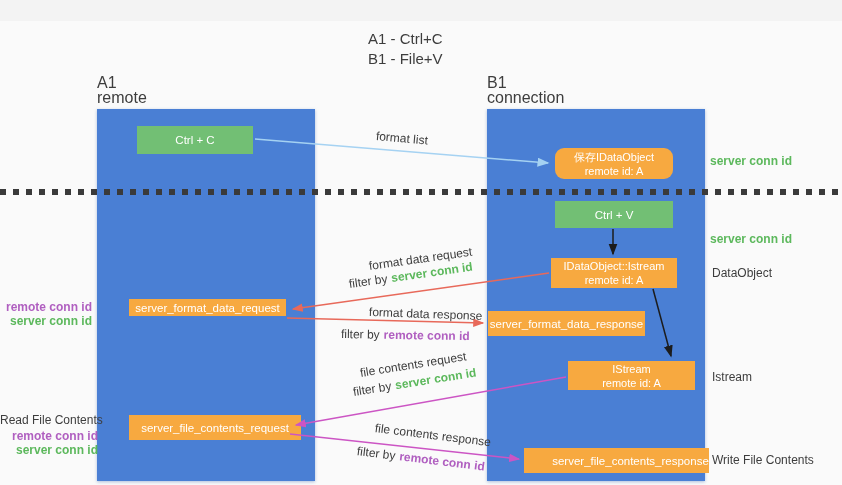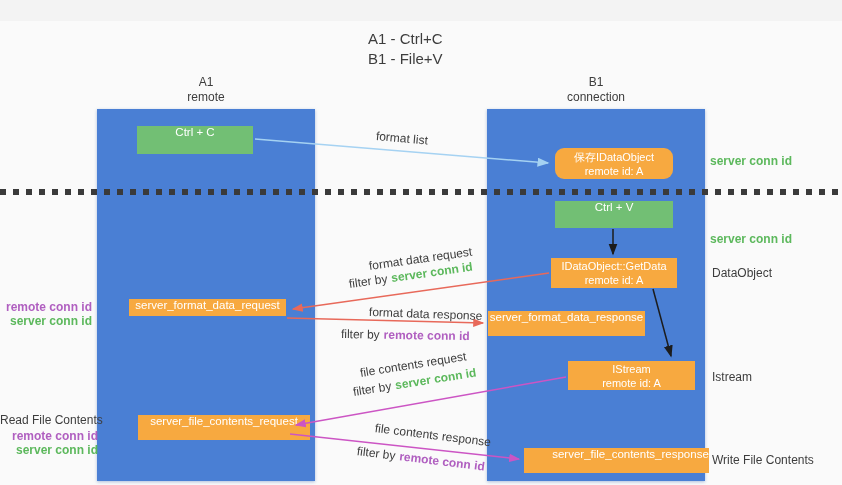--- a/index.html
+++ b/index.html
@@ -13,38 +13,38 @@
     background:#fafafa;
     overflow:hidden;
     margin-top:21px;
   }
   .title{
     position:absolute;left:368px;top:8px;
     font-size:15px;line-height:20px;color:#3d3d3d;
   }
   .lane-header{
     position:absolute;width:218px;top:54px;
-    text-align:center;font-size:12px;line-height:15px;color:#3d3d3d;
+    font-size:16px;line-height:15px;color:#3d3d3d;
   }
   .lane{
     position:absolute;top:88px;width:218px;height:372px;
     background:var(--lane-blue,#4a7fd4);
     box-shadow:0 1px 3px rgba(120,150,200,.6);
   }
   .divider{
     position:absolute;left:0;top:168px;width:842px;height:6px;
     background:repeating-linear-gradient(90deg,#3a3a3a 0 6px,transparent 6px 13px);
     z-index:4;
   }
   .node{
     position:absolute;z-index:5;
     color:#fff;text-align:center;
     font-size:11.5px;
   }
-  .node.single{display:flex;align-items:flex-start;justify-content:center;}
+  .node.single{display:flex;align-items:center;justify-content:center;}
   .node.double{display:flex;flex-direction:column;justify-content:center;line-height:14px;font-size:11px;}
   .green{background:var(--box-green,#72bf74);}
   .orange{background:var(--box-orange,#f7a940);}
   .side-label{
     position:absolute;z-index:6;
     font-size:12px;color:#3d3d3d;white-space:nowrap;
   }
   .left-stack{
     position:absolute;z-index:6;text-align:right;
     font-size:12px;line-height:14px;white-space:nowrap;
@@ -92,38 +92,38 @@
   <div class="node double orange" style="left:555px;top:127px;width:118px;height:31px;border-radius:9px;">
     <div>保存IDataObject</div>
     <div>remote id: A</div>
   </div>
 
   <div class="node single green" style="left:555px;top:180px;width:118px;height:27px;">
     <span>Ctrl + V</span>
   </div>
 
   <div class="node double orange" style="left:551px;top:237px;width:126px;height:30px;">
-    <div>IDataObject::GetData</div>
+    <div>IDataObject::Istream</div>
     <div>remote id: A</div>
   </div>
 
   <div class="node single orange" style="left:129px;top:278px;width:157px;height:17px;">
     <span>server_format_data_request</span>
   </div>
 
   <div class="node single orange" style="left:488px;top:290px;width:157px;height:25px;">
     <span>server_format_data_response</span>
   </div>
 
   <div class="node double orange" style="left:568px;top:340px;width:127px;height:29px;">
     <div>IStream</div>
     <div>remote id: A</div>
   </div>
 
-  <div class="node single orange" style="left:138px;top:394px;width:172px;height:25px;">
+  <div class="node single orange" style="left:129px;top:394px;width:172px;height:25px;">
     <span>server_file_contents_request</span>
   </div>
 
   <div class="node single orange" style="left:524px;top:427px;width:157px;height:25px;padding-left:28px;">
     <span>server_file_contents_response</span>
   </div>
 
   <div class="side-label c-green" style="left:710px;top:133px;">server conn id</div>
   <div class="side-label c-green" style="left:710px;top:211px;">server conn id</div>
   <div class="side-label" style="left:712px;top:245px;">DataObject</div>

